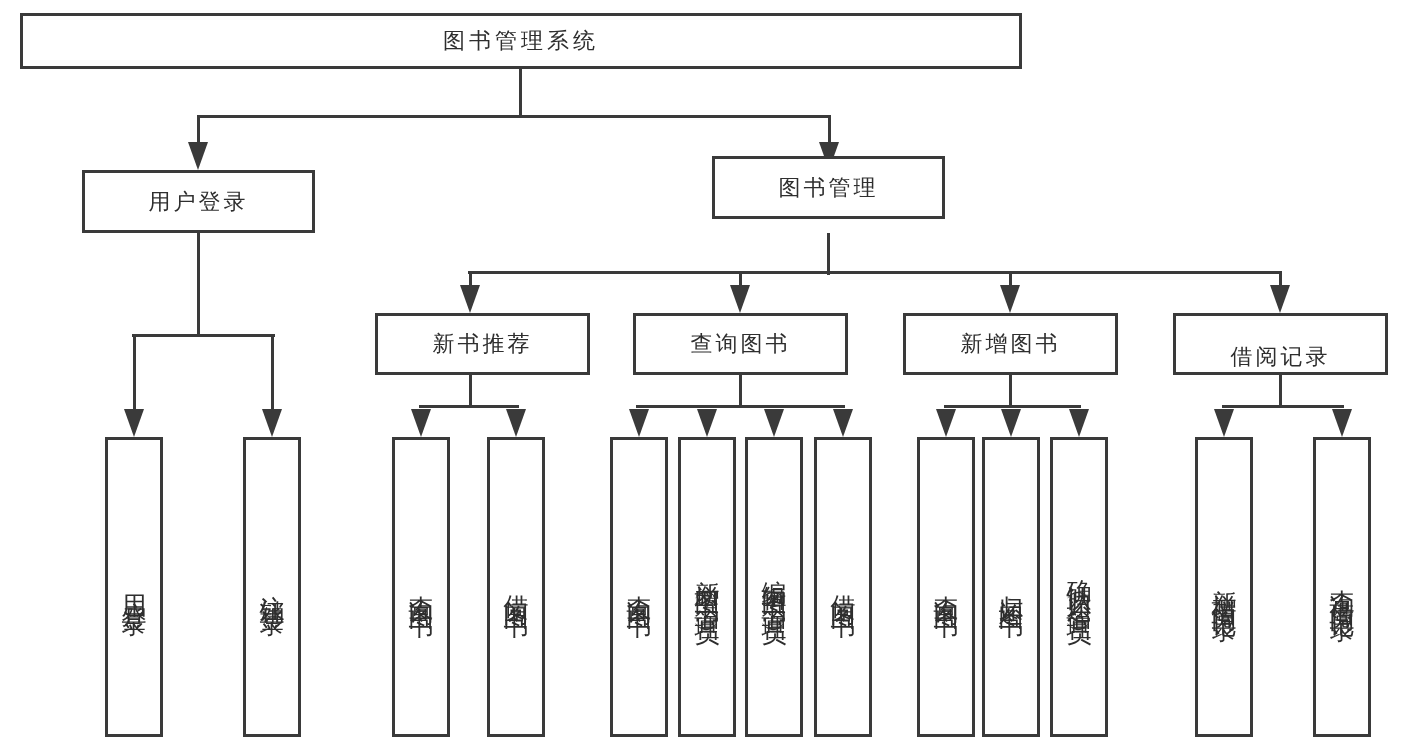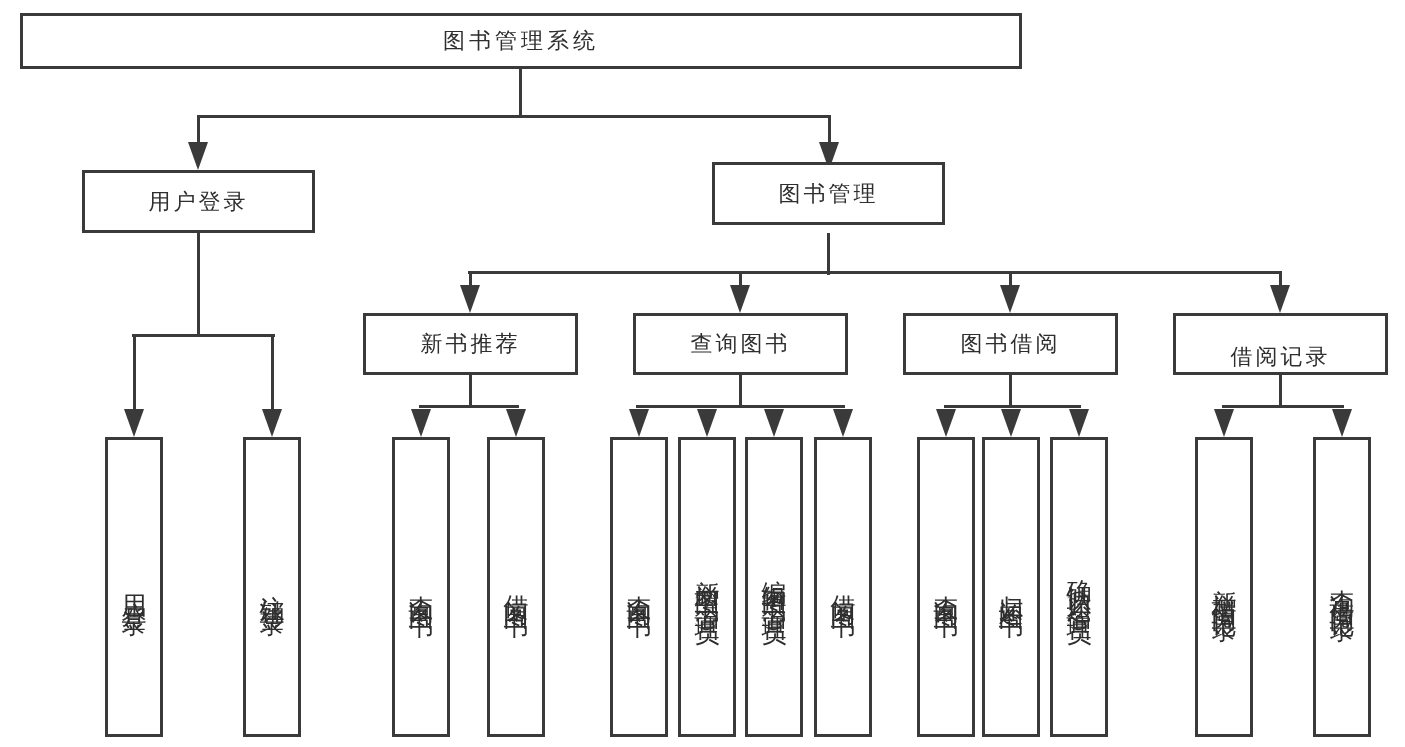--- a/index.html
+++ b/index.html
@@ -107,32 +107,32 @@
   <div class="arrow" style="left:1214px;top:409px;"></div>
   <div class="arrow" style="left:1332px;top:409px;"></div>
 
   <div class="box hbox root" style="left:20px;top:13px;width:1002px;height:56px;">
     <span>图书管理系统</span>
   </div>
 
   <div class="box hbox" style="left:82px;top:170px;width:233px;height:63px;">
     <span>用户登录</span>
   </div>
-  <div class="box hbox" style="left:712px;top:162px;width:233px;height:63px;">
+  <div class="box hbox" style="left:712px;top:156px;width:233px;height:63px;">
     <span>图书管理</span>
   </div>
 
-  <div class="box hbox" style="left:363px;top:313px;width:215px;height:62px;">
+  <div class="box hbox" style="left:375px;top:313px;width:215px;height:62px;">
     <span>新书推荐</span>
   </div>
   <div class="box hbox" style="left:633px;top:313px;width:215px;height:62px;">
     <span>查询图书</span>
   </div>
   <div class="box hbox" style="left:903px;top:313px;width:215px;height:62px;">
-    <span>图书借阅</span>
+    <span>新增图书</span>
   </div>
   <div class="box hbox" style="left:1173px;top:313px;width:215px;height:62px;align-items:flex-end;">
     <span>借阅记录</span>
   </div>
 
   <div class="box leaf" style="left:105px;">
     <span class="vtext">用户登录</span>
   </div>
   <div class="box leaf" style="left:243px;">
     <span class="vtext">注销登录</span>

